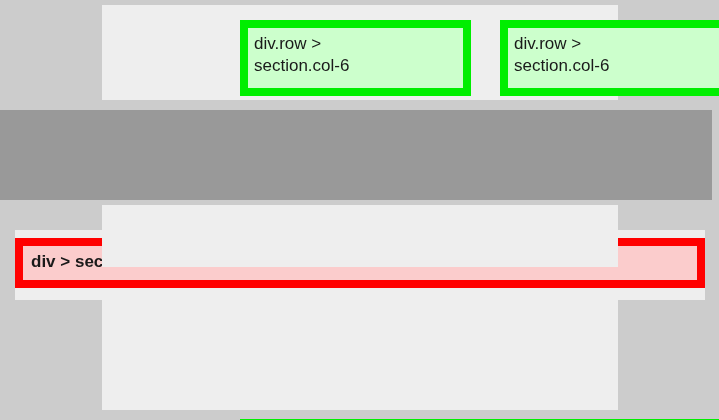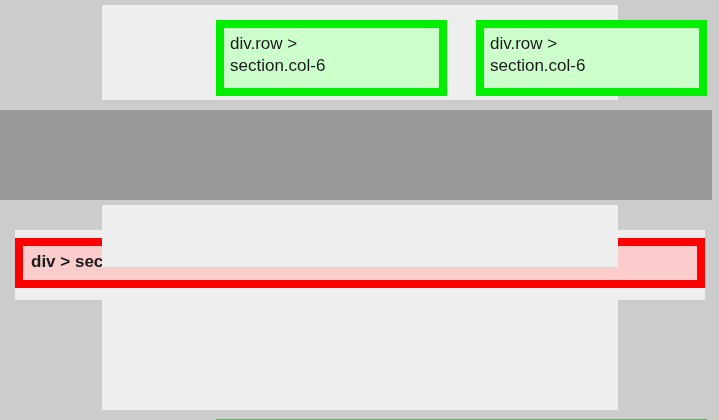--- a/index.html
+++ b/index.html
@@ -39,20 +39,21 @@
     background: #ccffcc;
     border: 8px solid #00ee00;
     color: #1a1a1a;
     font-size: 17px;
     line-height: 1.30;
     font-weight: 400;
     padding: 5px 6px 4px 6px;
     overflow: hidden;
     white-space: pre-wrap;
     word-break: break-word;
+    margin-left: 24px;
   }
 
   
   .sec-red {
     position: absolute;
     box-sizing: border-box;
     background: #fbcccc;
     border: 8px solid #ff0000;
     color: #1a1a1a;
     font-size: 17px;

